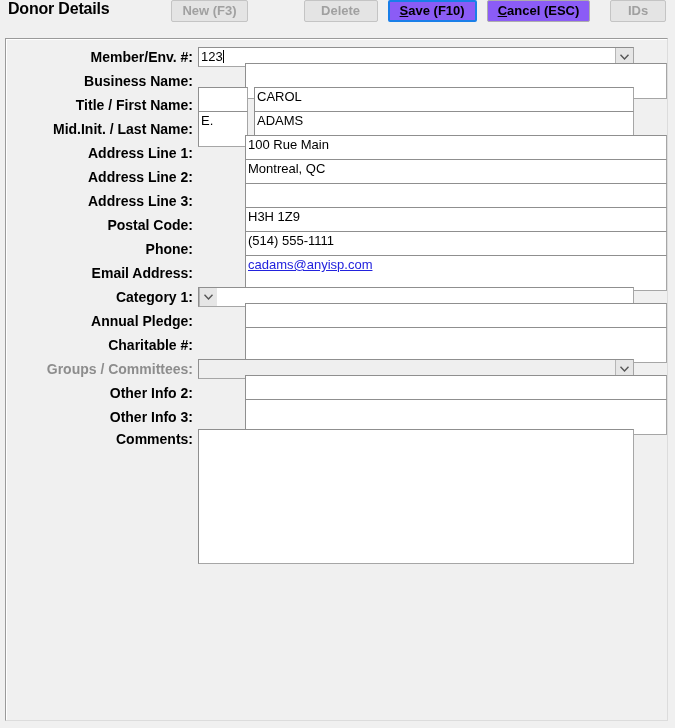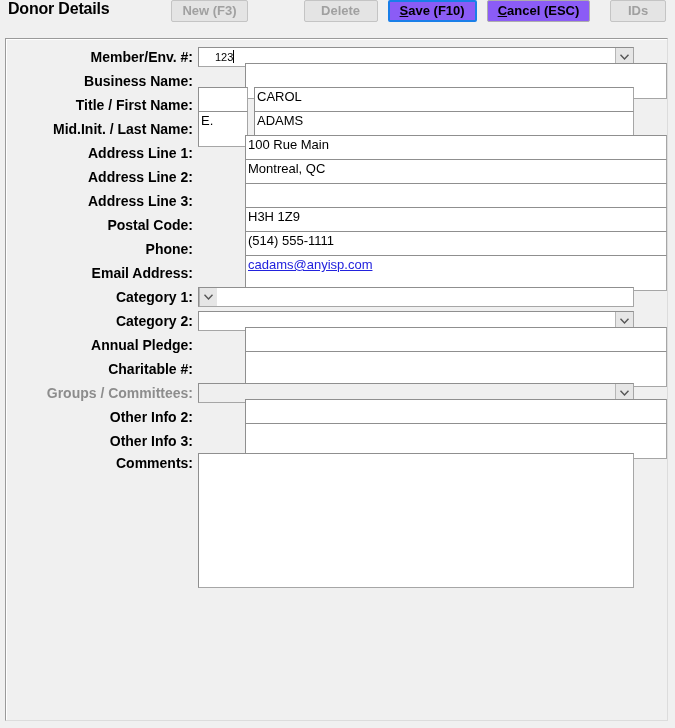--- a/index.html
+++ b/index.html
@@ -130,23 +130,23 @@
     box-sizing: border-box;
     display: flex;
     align-items: stretch;
     background: #ffffff;
     border: 1px solid #a6a6a6;
     border-top-color: #8f8f8f;
     border-left-color: #8f8f8f;
   }
   .combo .cval {
     flex: 1 1 auto;
-    font-size: 11px;
+    font-size: 13px;
     line-height: 18px;
-    padding: 0 16px;
+    padding: 0 2px;
     overflow: hidden;
     white-space: nowrap;
   }
   .combo .arrow {
     flex: 0 0 17px;
     width: 17px;
     background: #e6e6e6;
     border-left: 1px solid #b6b6b6;
     display: flex;
     align-items: center;
@@ -279,31 +279,20 @@
     <div class="label">Category 1:</div>
     <div class="combo">
       <div class="arrow">
         <svg width="9" height="6" viewBox="0 0 9 6">
             <path d="M0.5 0.8 L4.5 5 L8.5 0.8" fill="none" stroke="#555" stroke-width="1.4"></path>
           </svg>
       </div>
     </div>
   </div>
 
-  <div class="row">
-    <div class="label">Category 2:</div>
-    <div class="combo">
-      <div class="cval"></div>
-      <div class="arrow">
-        <svg width="9" height="6" viewBox="0 0 9 6">
-            <path d="M0.5 0.8 L4.5 5 L8.5 0.8" fill="none" stroke="#555" stroke-width="1.4"></path>
-          </svg>
-      </div>
-    </div>
-  </div>
 
   <div class="row">
     <div class="label">Annual Pledge:</div>
     <div class="fld wide"></div>
   </div>
 
   <div class="row">
     <div class="label">Charitable #:</div>
     <div class="fld wide"></div>
   </div>

